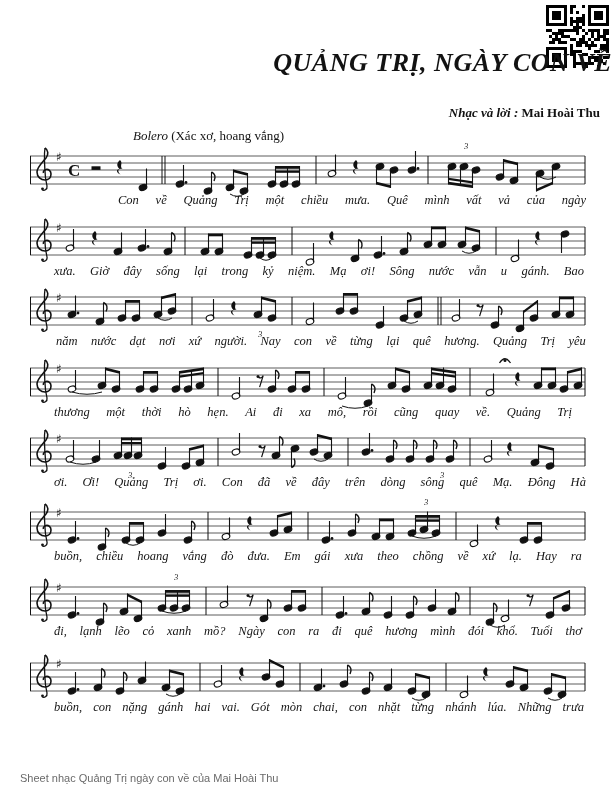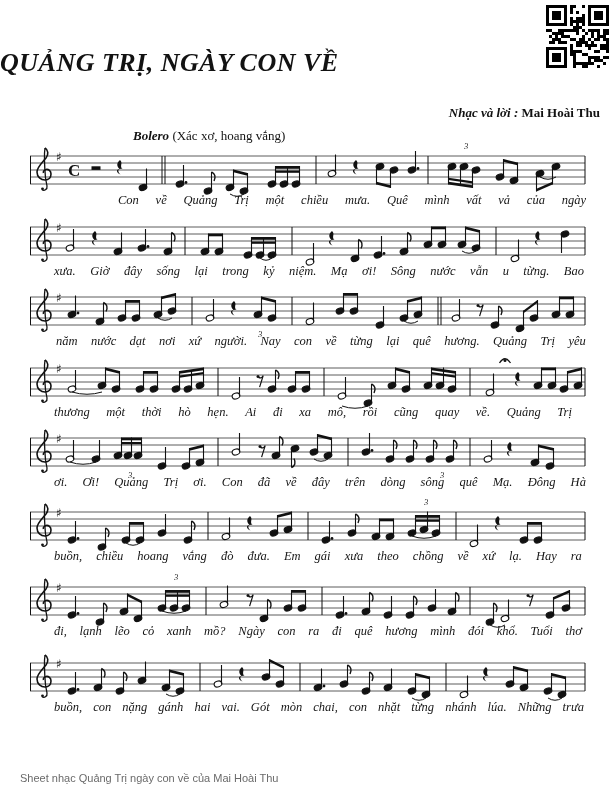--- a/index.html
+++ b/index.html
@@ -1,29 +1,29 @@
 <!DOCTYPE html>
 <html><head>
 <meta charset="utf-8">
 <style>
   html,body { margin:0; padding:0; }
   body {
     width:612px; height:792px; position:relative; background:#ffffff;
     font-family:"Liberation Serif","DejaVu Serif",serif; overflow:hidden;
   }
   .title {
-    position:absolute; top:48px; left:0; right:0; text-align:left;
+    position:absolute; top:48px; left:0; right:0; text-align:right;
     font-size:26px; font-weight:bold; font-style:italic; color:#121212;
     letter-spacing:0.5px;
   }
   .credit { position:absolute; top:105px; right:12px; font-size:13px; color:#121212; }
   .credit .lbl { font-style:italic;font-weight:bold; }
   .credit .name { font-weight:bold; }
   .tempo { position:absolute; top:128px; left:133px; font-size:13px; color:#121212; }
-  .tempo .bol { font-weight:bold; font-style:italic; }
+  .tempo .bol { font-weight:normal; font-style:italic; }
   svg.staff { position:absolute; left:0; }
   .lyrics {
     position:absolute; display:flex; justify-content:space-between;
     font-style:italic; font-size:12.5px; color:#151515; white-space:nowrap;
   }
   .sharp { font-family:"DejaVu Sans",sans-serif; font-size:12px; fill:#111; }
   .timesig { font-size:17px; font-weight:bold; fill:#111; }
   .trip { font-size:8.5px; font-style:italic; fill:#222; }
   .caption {
     position:absolute; left:20px; top:772px;
@@ -464,21 +464,21 @@
         <span>lại</span>
         <span>trong</span>
         <span>kỷ</span>
         <span>niệm.</span>
         <span>Mạ</span>
         <span>ơi!</span>
         <span>Sông</span>
         <span>nước</span>
         <span>vẫn</span>
         <span>u</span>
-        <span>từng.</span>
+        <span>gánh.</span>
         <span>Bao</span>
       </div>
       <svg class="staff" style="top:277px" width="612" height="74" viewBox="0 0 612 74">
         <line x1="30" y1="20" x2="585" y2="20" stroke="#333333" stroke-width="0.8"></line>
         <line x1="30" y1="27" x2="585" y2="27" stroke="#333333" stroke-width="0.8"></line>
         <line x1="30" y1="34" x2="585" y2="34" stroke="#333333" stroke-width="0.8"></line>
         <line x1="30" y1="41" x2="585" y2="41" stroke="#333333" stroke-width="0.8"></line>
         <line x1="30" y1="48" x2="585" y2="48" stroke="#333333" stroke-width="0.8"></line>
         <line x1="30.5" y1="20" x2="30.5" y2="48" stroke="#111111" stroke-width="1"></line>
         <g>

